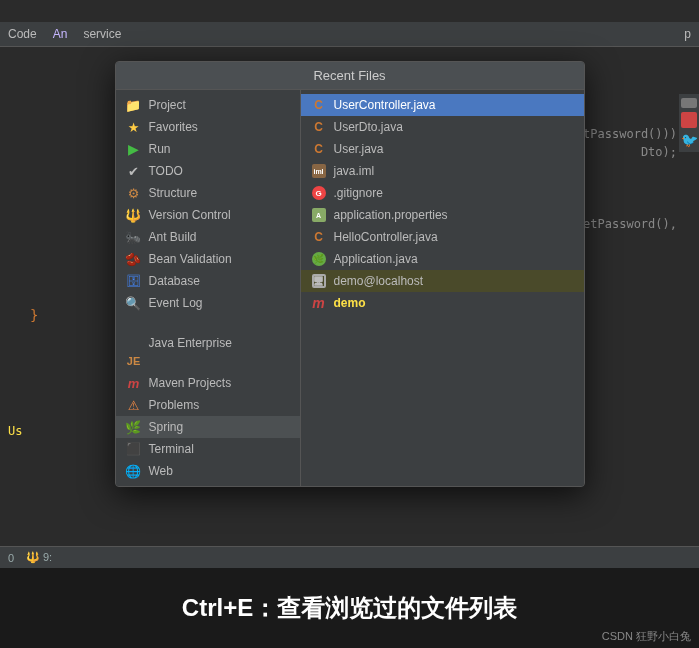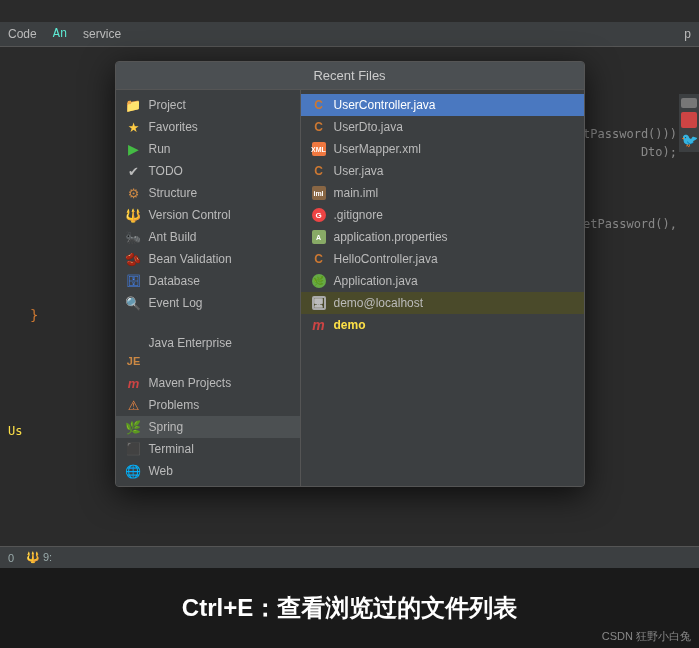--- a/index.html
+++ b/index.html
@@ -236,21 +236,21 @@
     }
   </style>
 </head>
 <body>
 
 <div class="ide-background">
 
 
   <div class="ide-menu-bar">
     <span style="color:#bbbbbb;">Code</span>
-    <span style="color:#5eead4;font-family:Liberation Mono, monospace;">An</span>
+    <span style="color:#c4b5fd;">An</span>
     <span style="color:#bbbbbb;">service</span>
     <span style="margin-left: auto;">p</span>
   </div>
 
   <div class="code-area">
 
     <div class="right-icons">
       <div class="right-icon" style="background:#777;width:16px;height:10px;"></div>
       <div class="right-icon red"></div>
       <div class="right-icon bird">🐦</div>
@@ -373,37 +373,31 @@
         <div class="right-item selected">
           <div class="right-item-icon icon-c">C</div>
           <span>UserController.java</span>
         </div>
 
         <div class="right-item">
           <div class="right-item-icon icon-c">C</div>
           <span>UserDto.java</span>
         </div>
 
-        <div class="right-item">
-          <div class="right-item-icon">
-            <div style="background:#f07840;width:14px;height:14px;border-radius:2px;display:flex;align-items:center;justify-content:center;color:white;font-size:7px;">XML</div>
-          </div>
-          <span>UserMapper.xml</span>
-        </div>
 
         <div class="right-item">
           <div class="right-item-icon icon-c">C</div>
           <span>User.java</span>
         </div>
 
         <div class="right-item">
           <div class="right-item-icon">
             <div style="background:#886644;width:14px;height:14px;border-radius:2px;display:flex;align-items:center;justify-content:center;color:white;font-size:7px;">iml</div>
           </div>
-          <span>main.iml</span>
+          <span>java.iml</span>
         </div>
 
         <div class="right-item">
           <div class="right-item-icon">
             <div style="background:#ee4444;width:14px;height:14px;border-radius:50%;display:flex;align-items:center;justify-content:center;color:white;font-size:8px;">G</div>
           </div>
           <span>.gitignore</span>
         </div>
 
         <div class="right-item">

